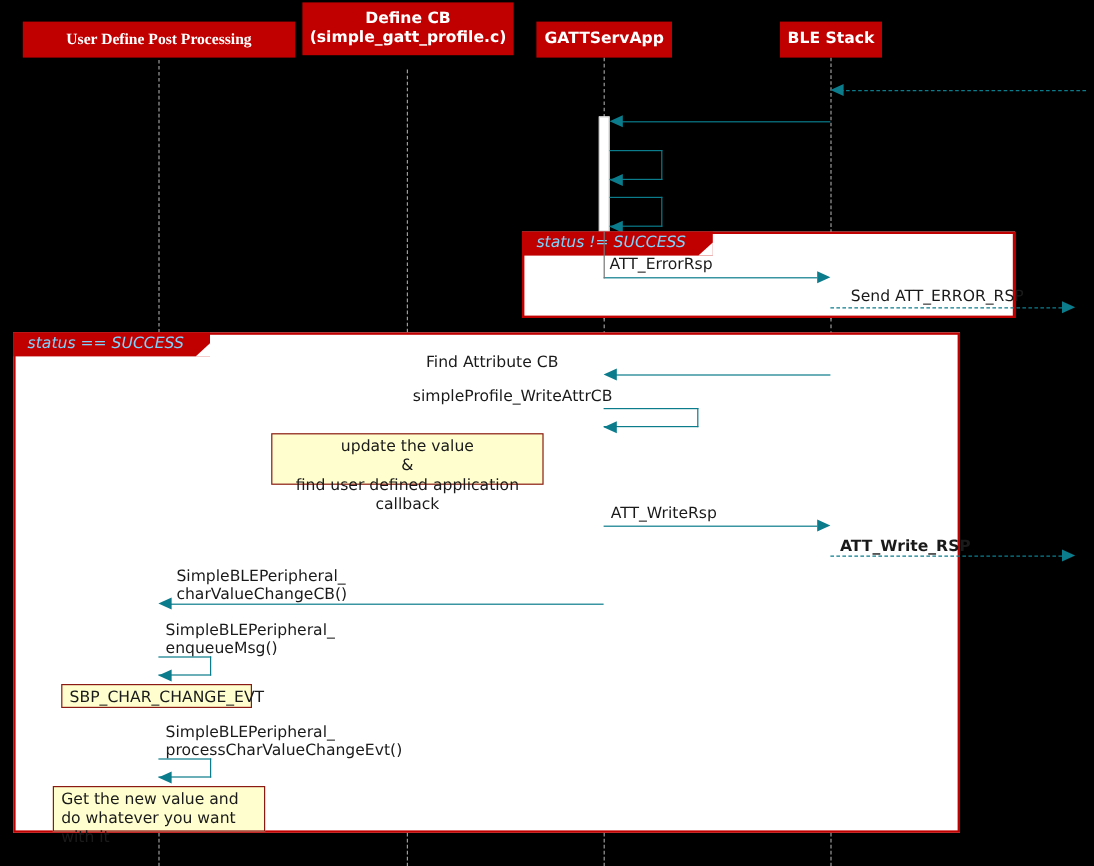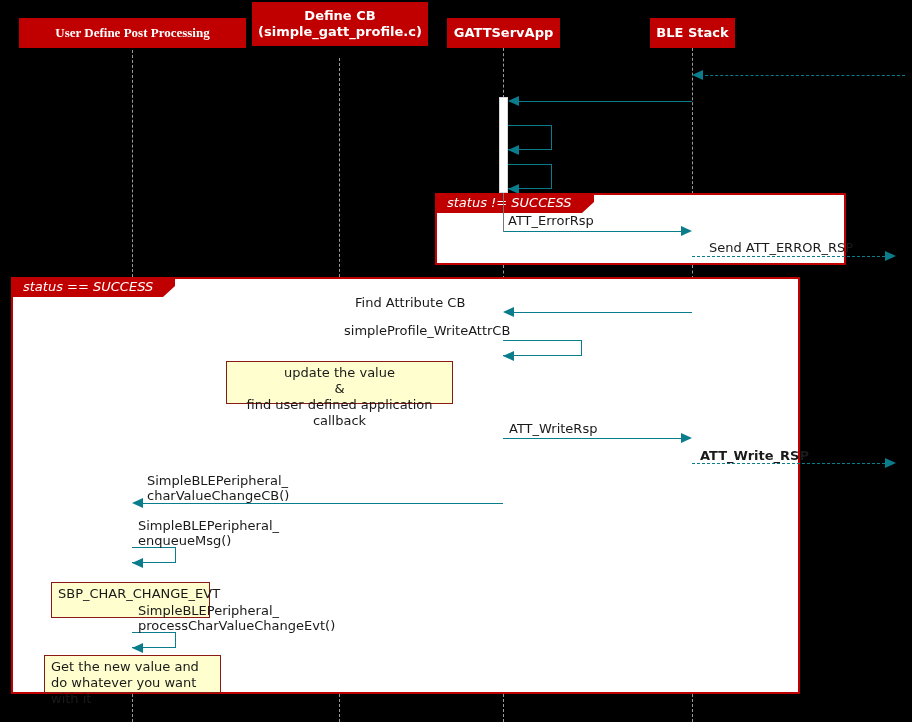--- a/index.html
+++ b/index.html
@@ -54,21 +54,21 @@
     position:absolute;
     background:#FFFFFF;
     border:2px solid #C00000;
     box-sizing:border-box;
   }
   .group-label{
     position:absolute;
     left:-2px;
     top:-2px;
     background:#C00000;
-    color:#ffffff;
+    color:#7dd3fc;
     font-style:italic;
     font-size:13px;
     padding:2px 22px 3px 12px;
     white-space:nowrap;
   }
   .group-label::after{
     content:"";
     position:absolute;
     right:0;
     bottom:0;
@@ -223,21 +223,21 @@
   <div class="msg" style="left:140px;top:503px;width:363px;"></div>
   <div class="arrowhead left" style="left:132px;top:498px;"></div>
   <div class="msg-label" style="left:147px;top:473px;">SimpleBLEPeripheral_
 charValueChangeCB()</div>
 
   <div class="selfmsg" style="left:132px;top:547px;width:44px;height:16px;"></div>
   <div class="arrowhead left" style="left:132px;top:558px;"></div>
   <div class="msg-label" style="left:138px;top:518px;">SimpleBLEPeripheral_
 enqueueMsg()</div>
 
-  <div class="note left" style="left:51px;top:582px;width:159px;height:36px;">SBP_CHAR_CHANGE_EVT</div>
+  <div class="note left" style="left:51px;top:570px;width:159px;height:20px;">SBP_CHAR_CHANGE_EVT</div>
 
   <div class="selfmsg" style="left:132px;top:632px;width:44px;height:16px;"></div>
   <div class="arrowhead left" style="left:132px;top:643px;"></div>
   <div class="msg-label" style="left:138px;top:603px;">SimpleBLEPeripheral_
 processCharValueChangeEvt()</div>
 
   <div class="note left" style="left:44px;top:655px;width:177px;height:38px;">Get the new value and
 do whatever you want with it</div>
 
 </div>

